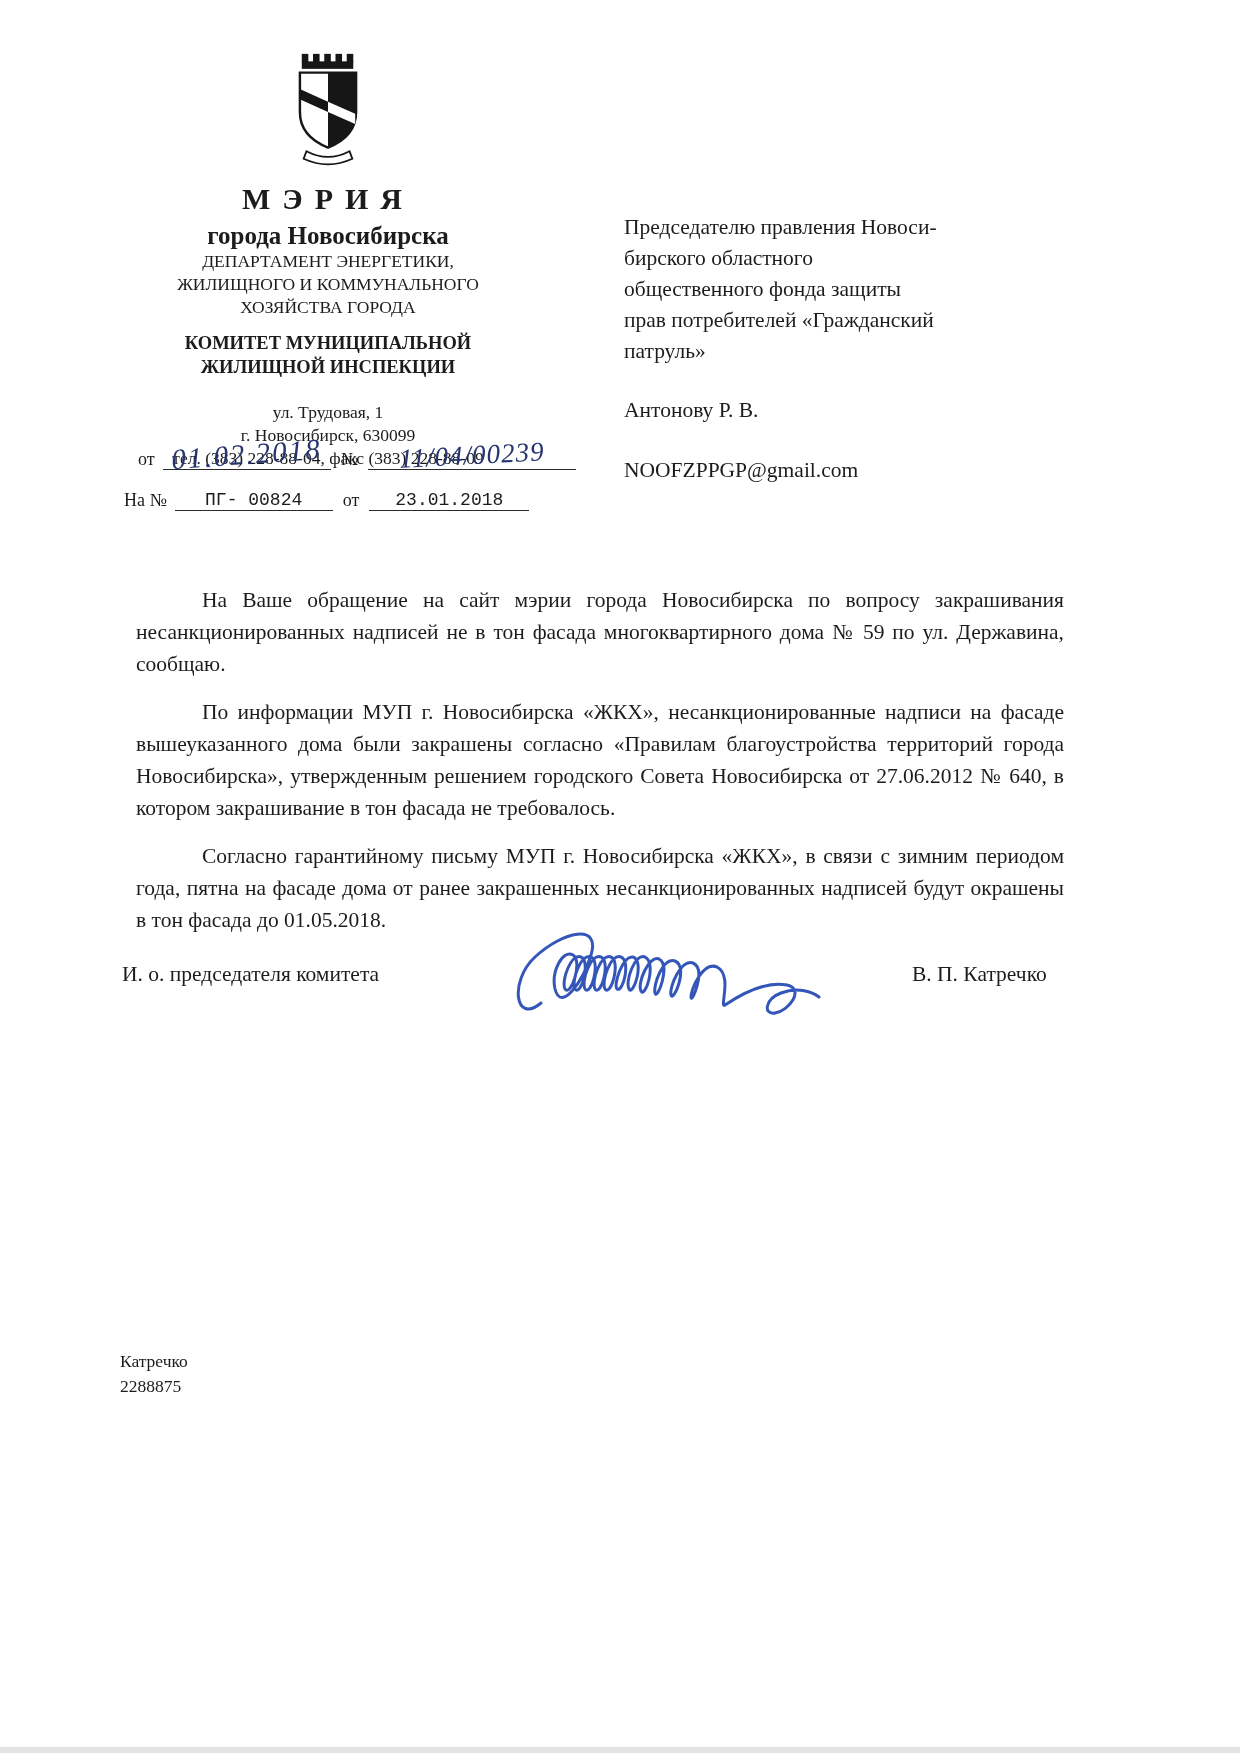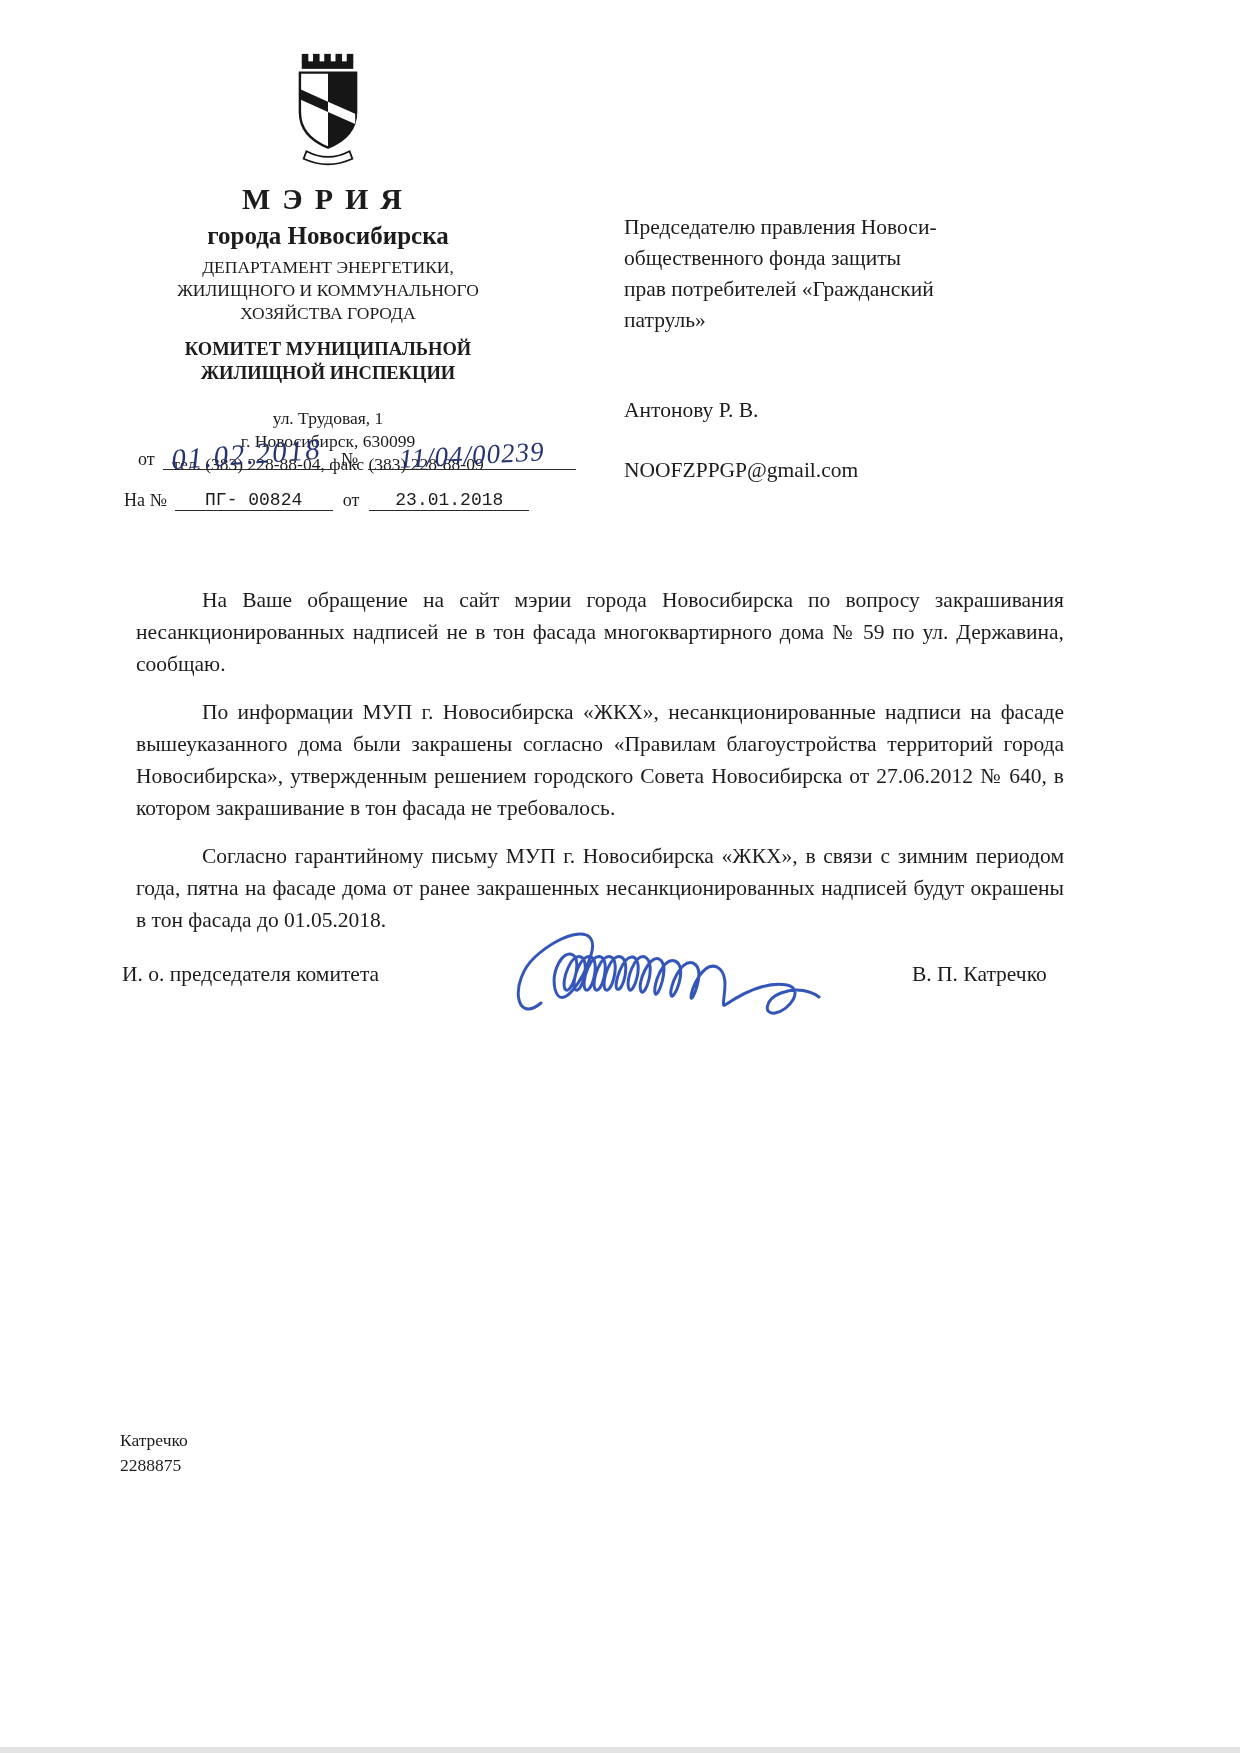--- a/index.html
+++ b/index.html
@@ -20,21 +20,21 @@
   .emblem { display:inline-block; }
   .org-title {
     margin-top:8px;
     font-size:30px; font-weight:bold; letter-spacing:12px;
   }
   .org-subtitle {
     margin-top:6px;
     font-size:25px; font-weight:bold;
   }
   .dept-line { font-size:17.5px; line-height:23px; }
-  .dept-block { margin-top:6px; }
+  .dept-block { }
   .committee-block { margin-top:12px; }
   .committee-line { font-size:18.5px; font-weight:bold; line-height:24px; }
   .addr-block { margin-top:22px; }
   .addr-line { font-size:17.5px; line-height:23px; }
 
   
   .ref-row {
     position:absolute; left:138px;
     font-size:18px; white-space:nowrap;
   }
@@ -76,21 +76,21 @@
     font-size:21.5px; line-height:32px; text-align:justify;
   }
   .body-text p { margin:16px; text-indent:66px; }
 
   
   .sign-title { position:absolute; left:122px; top:962px; font-size:21.5px; }
   .sign-name  { position:absolute; left:912px; top:962px; font-size:21.5px; }
   .sign-scribble { position:absolute; left:505px; top:905px; }
 
   
-  .footer { position:absolute; left:120px; top:1428px; font-size:17.5px; line-height:25px; }
+  .footer { position:absolute; left:120px; top:1349px; font-size:17.5px; line-height:25px; }
 
   .scan-edge {
     position:absolute; left:0; bottom:0; width:100%; height:6px;
     background:#e3e3e3;
   }
 </style>
 </head>
 <body>
 
 <div class="page">
@@ -140,20 +140,21 @@
   <div class="ref-row ref-row-1">
     <span class="ref-label">от</span><span class="u-field" style="width:168px;"><span class="hand hand-date">01.02.2018</span></span><span class="ref-label ref-label-mid">№</span><span class="u-field" style="width:208px;"><span class="hand hand-num">11/04/00239</span></span>
   </div>
 
   <div class="ref-row ref-row-2" style="left:124px;">
     <span class="ref-label">На №</span><span class="u-field" style="width:158px;"><span class="typed-field">ПГ- 00824</span></span><span class="ref-label ref-label-mid">от</span><span class="u-field" style="width:160px;"><span class="typed-field">23.01.2018</span></span>
   </div>
 
   <div class="addressee">
     <div>Председателю правления Новоси-</div>
+    <div>бирского  областного</div>
     <div>общественного фонда защиты</div>
     <div>прав потребителей «Гражданский</div>
     <div>патруль»</div>
   </div>
   <div class="addressee-name">Антонову Р. В.</div>
   <div class="addressee-email">NOOFZPPGP@gmail.com</div>
 
   <div class="body-text">
     <p>На Ваше обращение на сайт мэрии города Новосибирска по вопросу закрашивания несанкционированных надписей  не в тон фасада многоквартирного дома № 59 по ул. Державина, сообщаю.</p>
     <p>По информации МУП г. Новосибирска «ЖКХ», несанкционированные надписи на фасаде вышеуказанного дома были закрашены  согласно «Правилам благоустройства территорий города Новосибирска», утвержденным решением городского Совета Новосибирска от 27.06.2012 № 640, в котором закрашивание в тон фасада не требовалось.</p>

